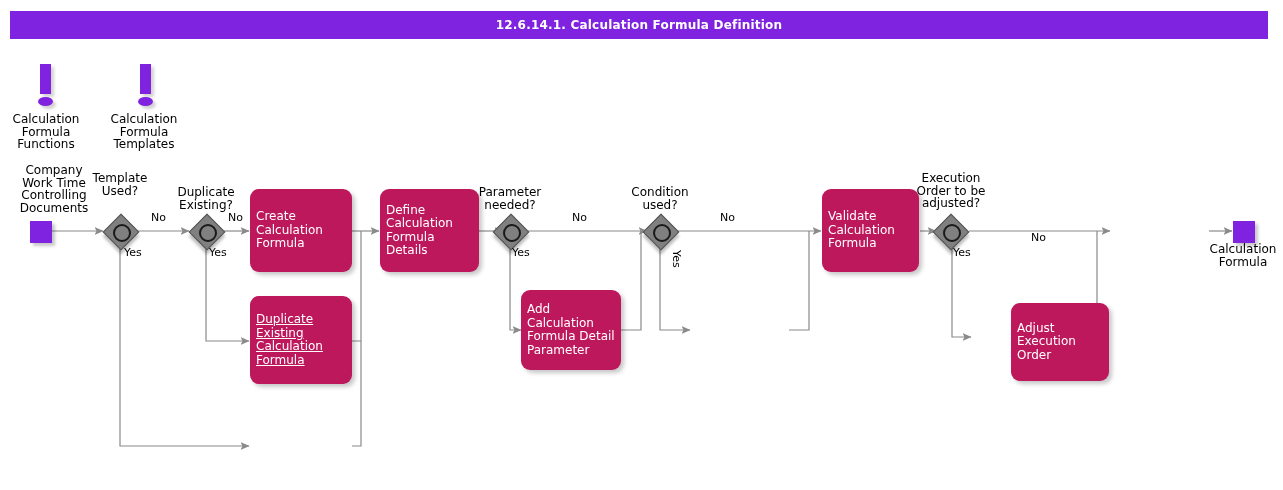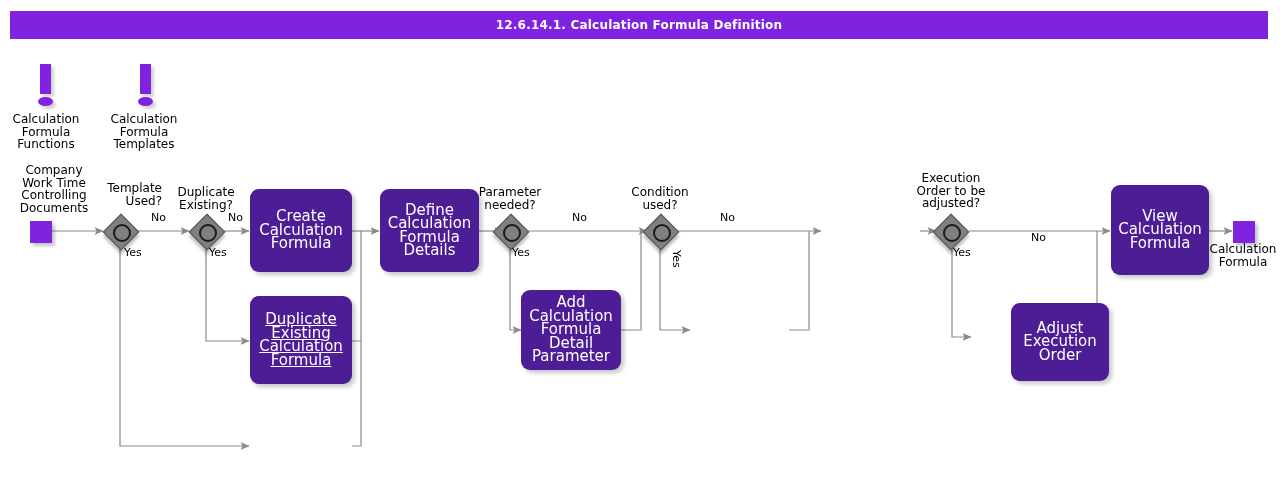--- a/index.html
+++ b/index.html
@@ -19,28 +19,27 @@
     display:flex;align-items:center;justify-content:center;
     letter-spacing:.2px;
   }
 
   
   svg.links{position:absolute;left:0;top:0;width:1283px;height:490px;}
 
   
   .task{
     position:absolute;
-    background:#4c1d95;
+    background:#be185d;
     border-radius:9px;
     box-shadow:3px 3px 4px rgba(0,0,0,.22);
     color:#ffffff;
-    font-size:15px;
+    font-size:12px;
     line-height:13.5px;
     display:flex;align-items:center;justify-content:center;
-    text-align:center;
     padding:2px 6px;
     box-sizing:border-box;
   }
 
   
   .gw{position:absolute;width:34px;height:34px;}
   .gw .diamond{
     position:absolute;left:2px;top:2px;width:24px;height:24px;
     background:#808080;border:1px solid #555;
     transform:rotate(45deg);
@@ -161,21 +160,21 @@
   <div class="cap" style="left:98px;top:113px;width:92px;">Calculation
 Formula
 Templates</div>
 
   <div class="cap" style="left:13px;top:164px;width:82px;">Company
 Work Time
 Controlling
 Documents</div>
   <div class="datasq" style="left:30px;top:221px;"></div>
 
-  <div class="cap" style="left:78px;top:182px;width:84px;text-align:right;">Template
+  <div class="cap" style="left:78px;top:172px;width:84px;">Template
 Used?</div>
   <div class="gw" style="left:106px;top:217px;">
     <div class="diamond"></div>
     <div class="ring"></div>
   </div>
   <div class="edgelbl" style="left:151px;top:212px;">No</div>
   <div class="edgelbl" style="left:124px;top:247px;">Yes</div>
 
   <div class="cap" style="left:163px;top:186px;width:86px;">Duplicate
 Existing?</div>
@@ -216,34 +215,35 @@
   <div class="cap" style="left:617px;top:186px;width:86px;">Condition
 used?</div>
   <div class="gw" style="left:646px;top:217px;">
     <div class="diamond"></div>
     <div class="ring"></div>
   </div>
   <div class="edgelbl" style="left:720px;top:212px;">No</div>
   <div class="edgelbl vert" style="left:682px;top:250px;">Yes</div>
 
 
+  <div class="task" style="left:822px;top:189px;width:97px;height:83px;">Validate
+Calculation
+Formula</div>
 
   <div class="cap" style="left:905px;top:172px;width:92px;">Execution
 Order to be
 adjusted?</div>
   <div class="gw" style="left:936px;top:217px;">
     <div class="diamond"></div>
     <div class="ring"></div>
   </div>
   <div class="edgelbl" style="left:1031px;top:232px;">No</div>
   <div class="edgelbl" style="left:953px;top:247px;">Yes</div>
 
   <div class="task" style="left:971px;top:303px;width:98px;height:78px;margin-left:40px;">Adjust Execution
 Order</div>
 
-  <div class="task" style="left:1111px;top:185px;width:98px;height:90px;">View Calculation
-Formula</div>
 
   <div class="datasq" style="left:1233px;top:221px;"></div>
   <div class="cap" style="left:1203px;top:243px;width:80px;">Calculation
 Formula</div>
 
 </div>
 
 </body></html>

